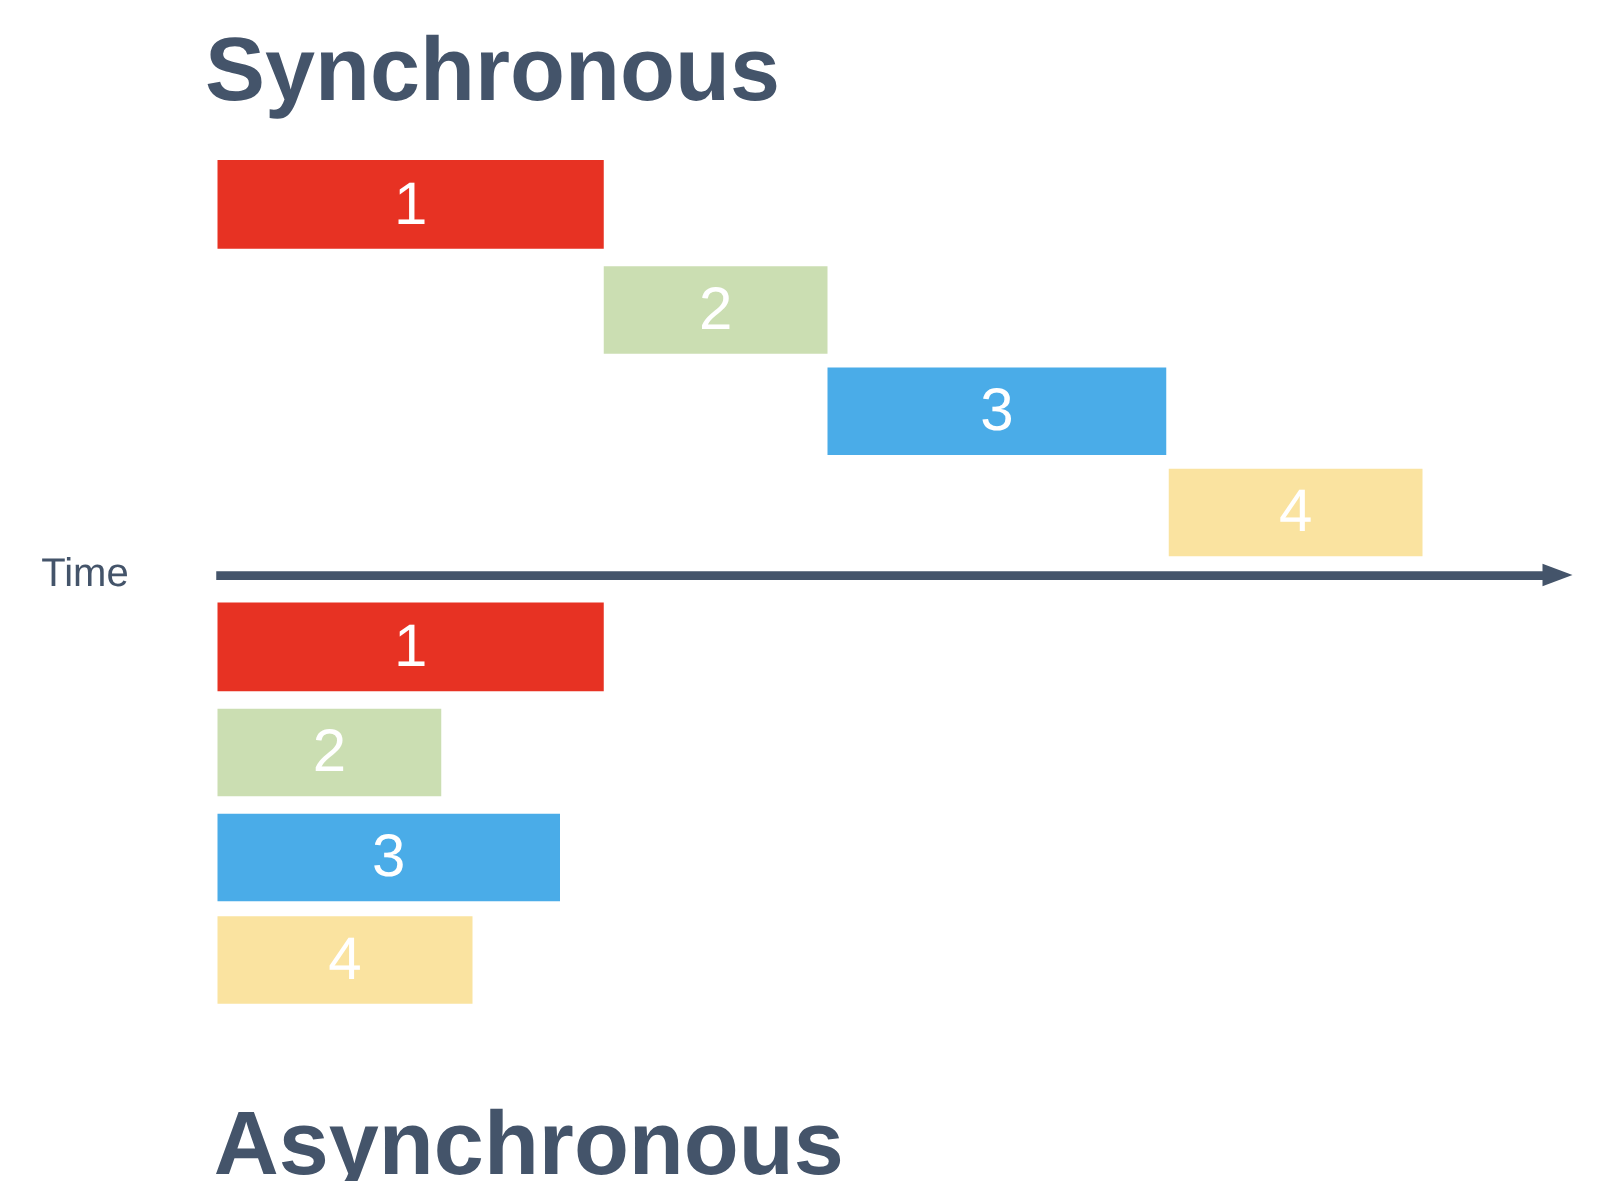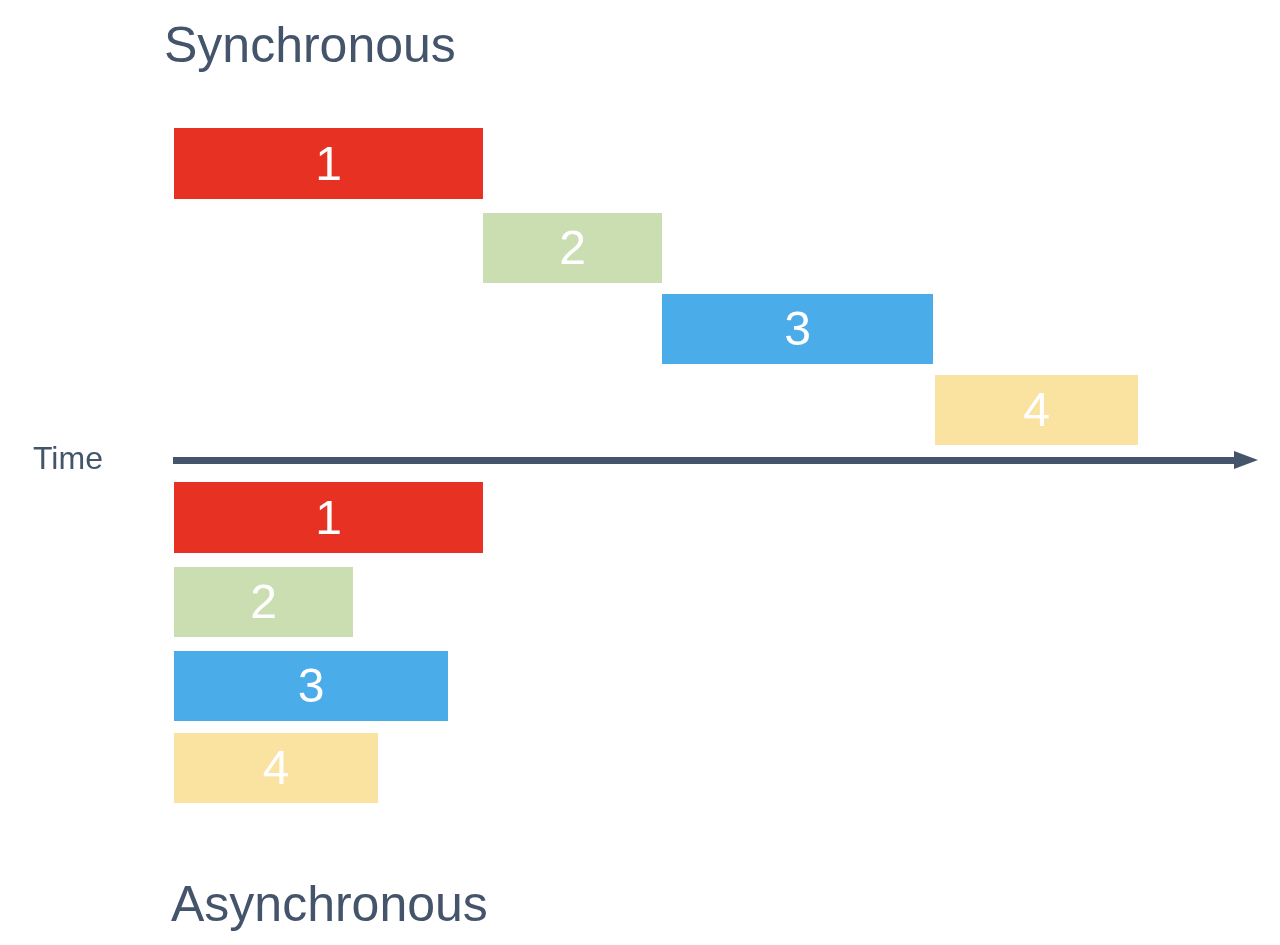--- a/index.html
+++ b/index.html
@@ -14,22 +14,22 @@
     position: relative;
     width: 1280px;
     height: 945px;
     background: var(--bg);
     overflow: hidden;
   }
 
   .title {
     position: absolute;
     color: var(--slate);
-    font-size: 50px;
-    font-weight: 400;
+    font-size: 72px;
+    font-weight: 700;
     line-height: 1;
     letter-spacing: 0px;
     white-space: nowrap;
   }
   .title-sync  { left: 164px; top: 20px;  }
   .title-async { left: 171px; top: 879px; }
 
   .bar {
     position: absolute;
     display: flex;

